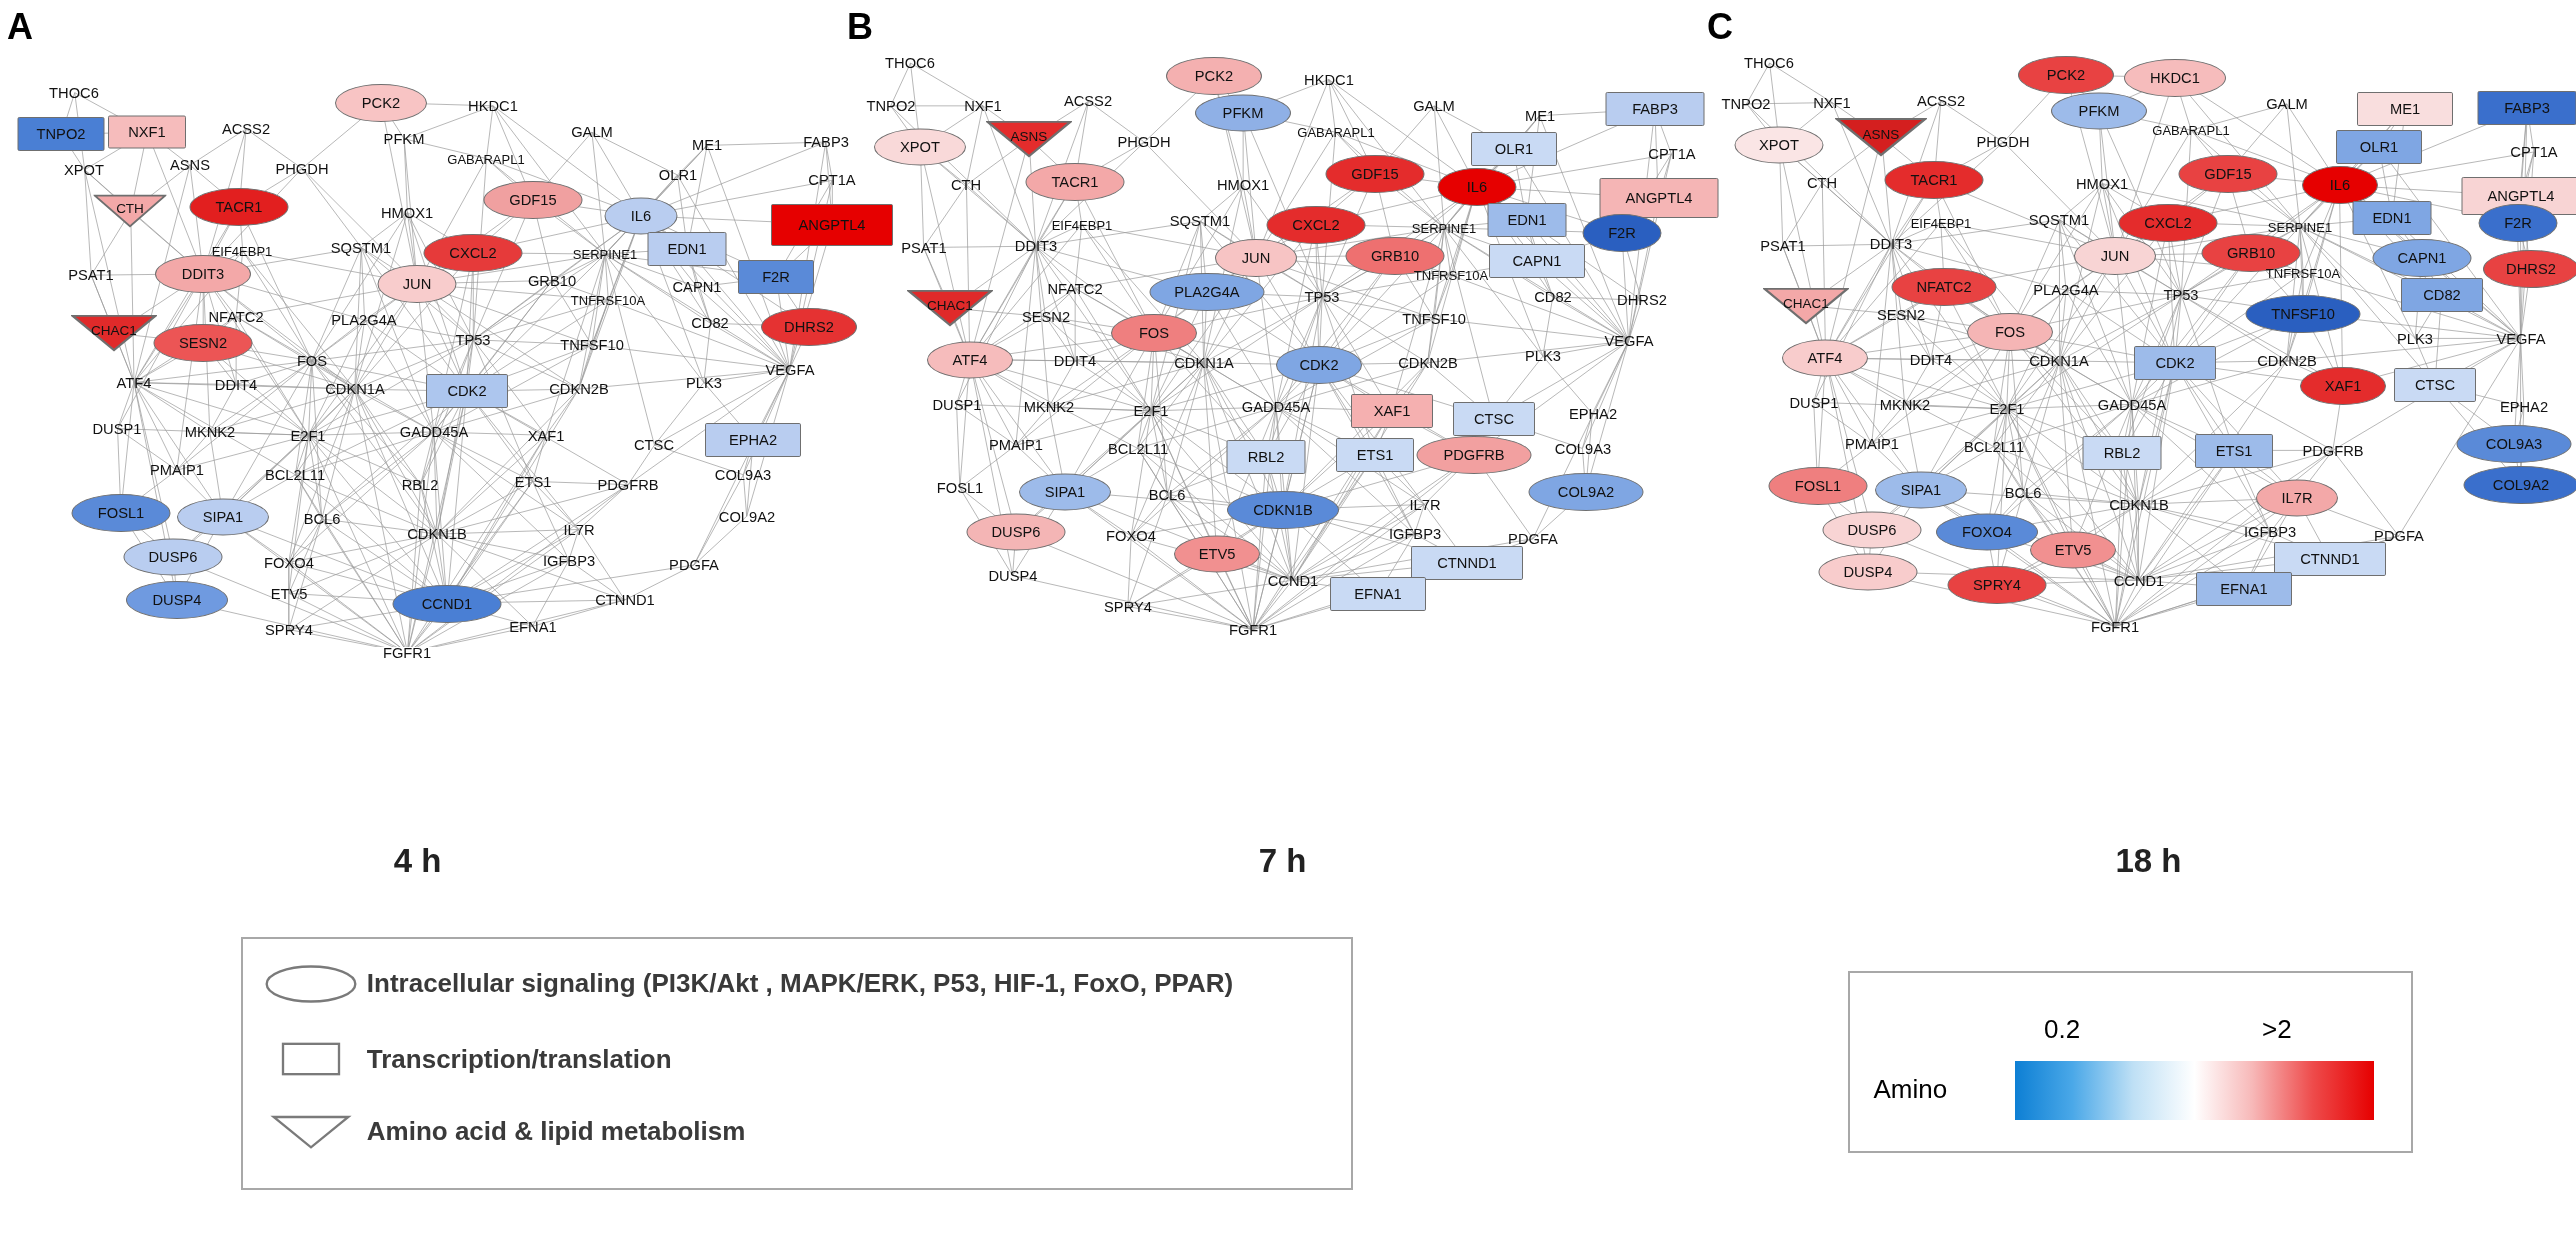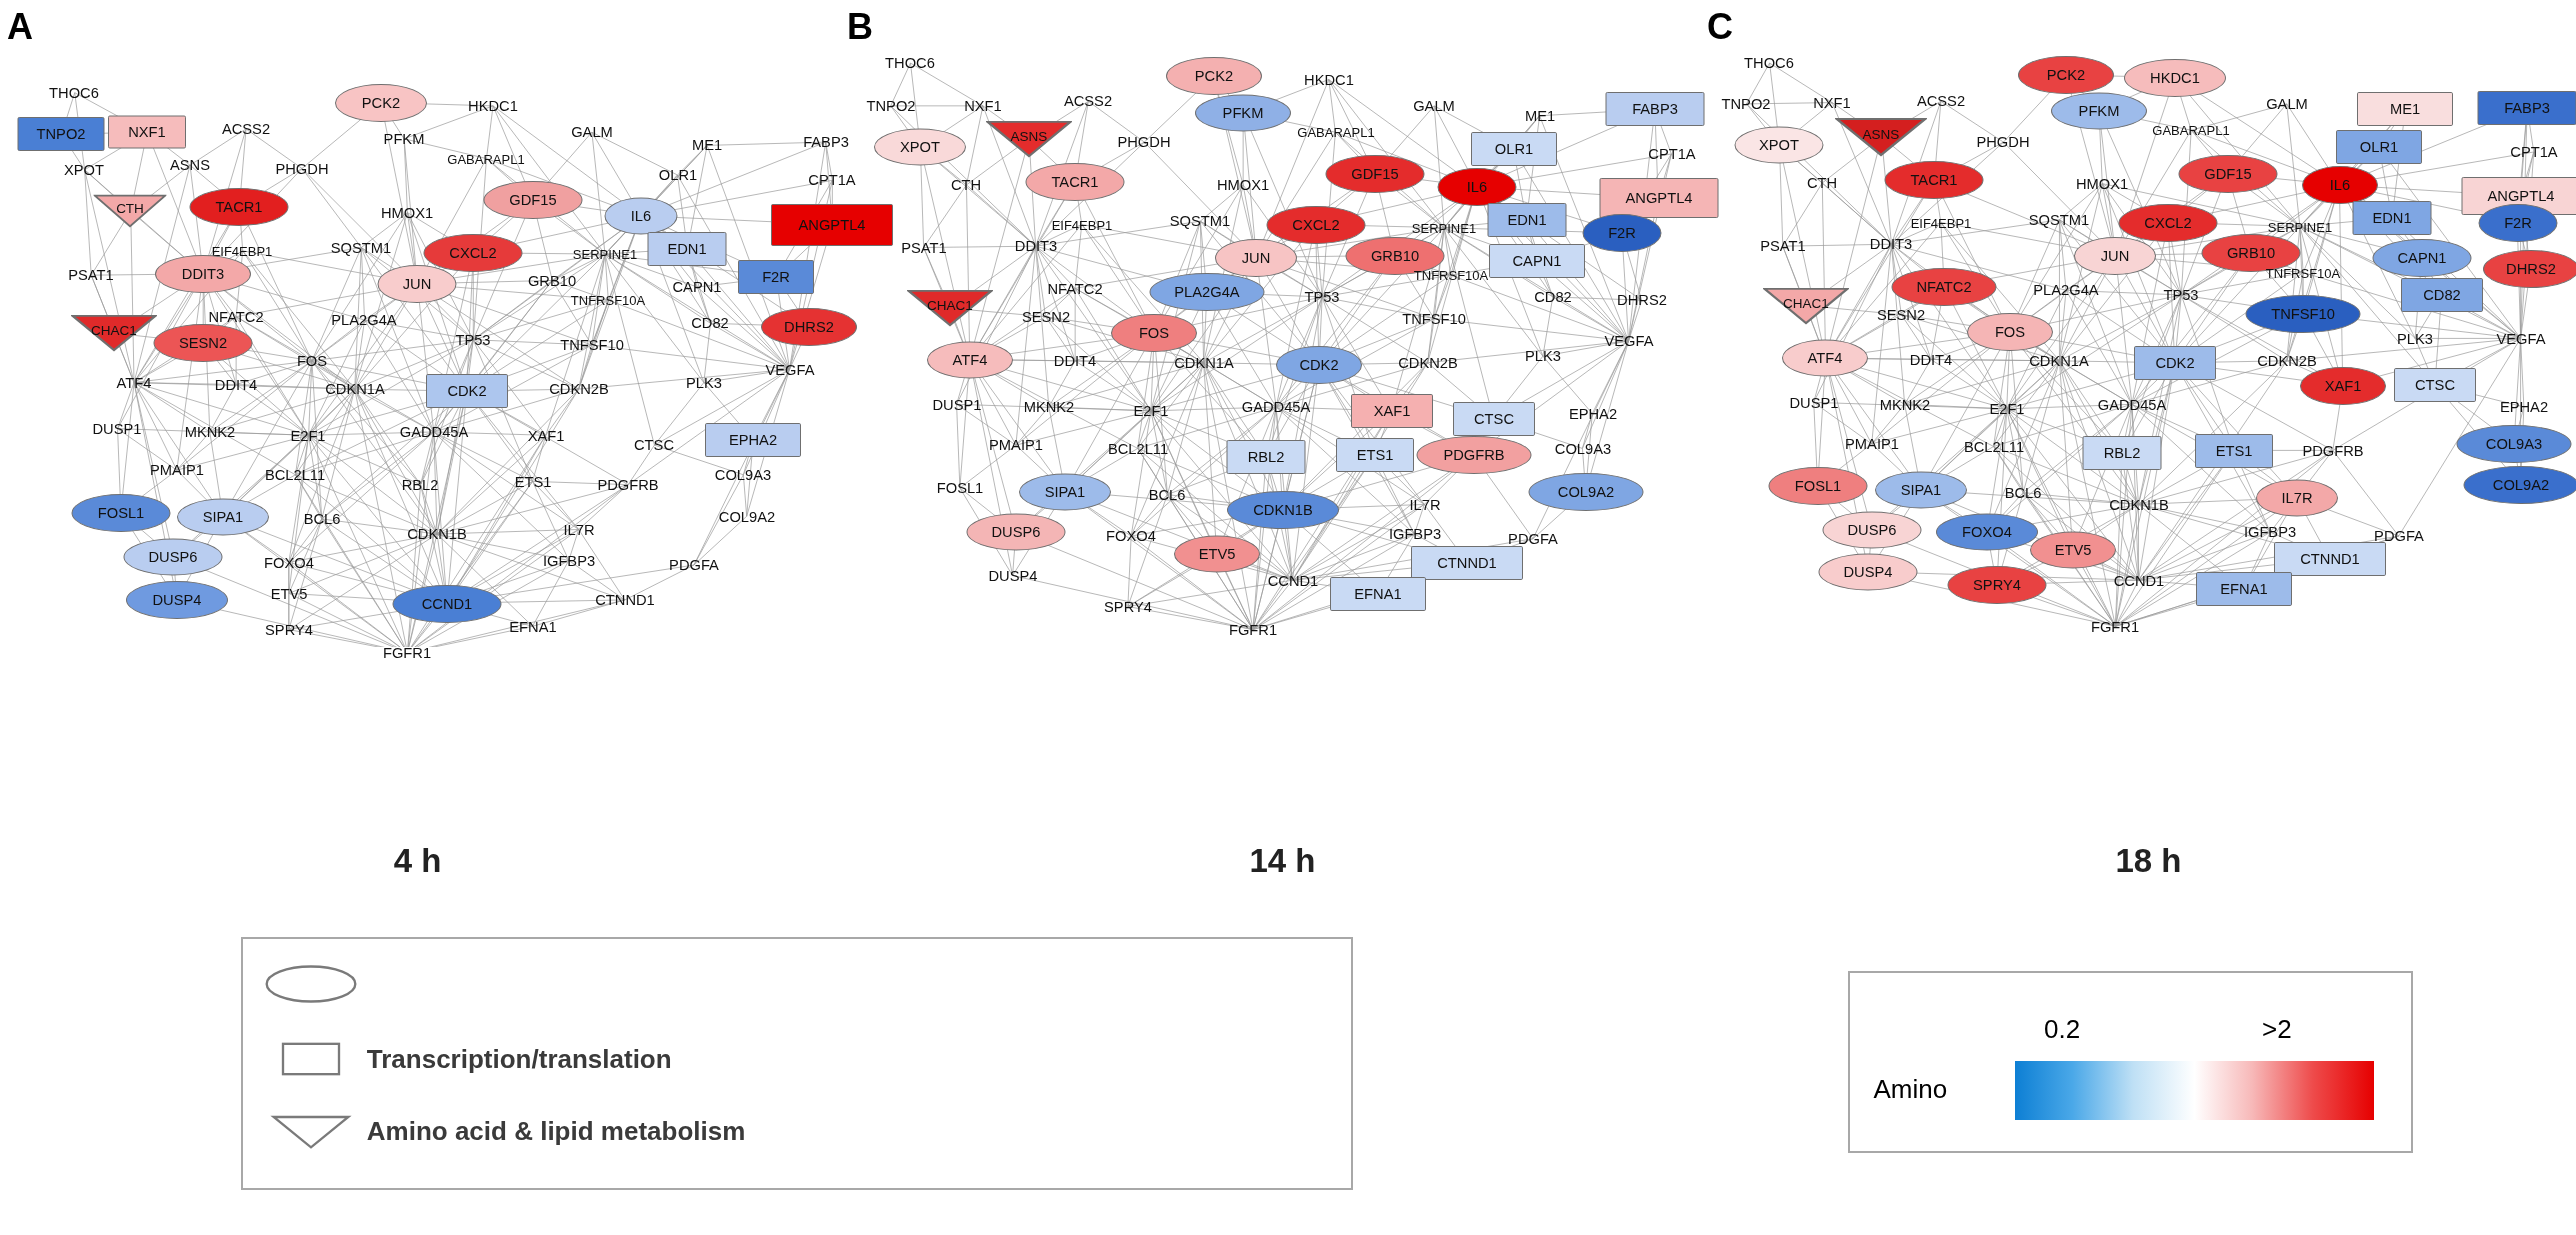--- a/index.html
+++ b/index.html
@@ -1439,21 +1439,21 @@
       <span>EFNA1</span>
     </div>
     <div class="node plain" style="left: 292px; top: 607px; width: 89px; height: 25px; background: transparent;">
       <span>SPRY4</span>
     </div>
     <div class="node plain" style="left: 417px; top: 630px; width: 89px; height: 25px; background: transparent;">
       <span>FGFR1</span>
     </div>
   </div>
 <div class="panel-letter" style="left:847px;top:5.9px;">B</div>
-<div class="panel-caption" style="left:1212px;top:842px;width:141px;">14 h</div>
+<div class="panel-caption" style="left:1212px;top:842px;width:141px;">7 h</div>
 
 <div class="panel" id="panel-C" style="left:1695px;width:881px;height:647px;">
     <svg class="net-svg" width="881" height="647" viewBox="0 0 1497 1100">
       <line x1="126.4" y1="107.2" x2="87.2" y2="176.64000000000001" stroke="#9a9a9a" stroke-width="1.6" opacity="0.75"></line>
       <line x1="126.4" y1="107.2" x2="232.8" y2="174.4" stroke="#9a9a9a" stroke-width="1.6" opacity="0.75"></line>
       <line x1="126.4" y1="107.2" x2="143.20000000000002" y2="247.20000000000002" stroke="#9a9a9a" stroke-width="1.6" opacity="0.75"></line>
       <line x1="232.8" y1="174.4" x2="316.8" y2="232.64000000000001" stroke="#9a9a9a" stroke-width="1.6" opacity="0.75"></line>
       <line x1="232.8" y1="174.4" x2="143.20000000000002" y2="247.20000000000002" stroke="#9a9a9a" stroke-width="1.6" opacity="0.75"></line>
       <line x1="417.6" y1="172.16000000000003" x2="316.8" y2="232.64000000000001" stroke="#9a9a9a" stroke-width="1.6" opacity="0.75"></line>
       <line x1="417.6" y1="172.16000000000003" x2="524" y2="241.60000000000002" stroke="#9a9a9a" stroke-width="1.6" opacity="0.75"></line>
@@ -2096,20 +2096,21 @@
 <div class="panel-letter" style="left:1707px;top:5.9px;">C</div>
 <div class="panel-caption" style="left:2078px;top:842px;width:141px;">18 h</div>
 
 <div id="legend-box">
   <div class="legend-row" style="left:11.8px;top:23.5px;">
     <div class="legend-glyph">
       <svg width="94" height="42" viewBox="0 0 160 72">
           <ellipse cx="80" cy="36" rx="76" ry="30" fill="none" stroke="#7a7a7a" stroke-width="4"></ellipse>
         </svg>
     </div>
+    <div class="legend-label">Intracellular signaling (PI3K/Akt , MAPK/ERK, P53, HIF-1, FoxO, PPAR)</div>
   </div>
   <div class="legend-row" style="left:11.8px;top:171px;">
     <div class="legend-glyph">
       <svg width="94" height="42" viewBox="0 0 160 72">
           <polygon points="16,12 144,12 80,64" fill="none" stroke="#7a7a7a" stroke-width="4"></polygon>
         </svg>
     </div>
     <div class="legend-label">Amino acid &amp; lipid metabolism</div>
   </div>
   <div class="legend-row" style="left:11.8px;top:99px;">

